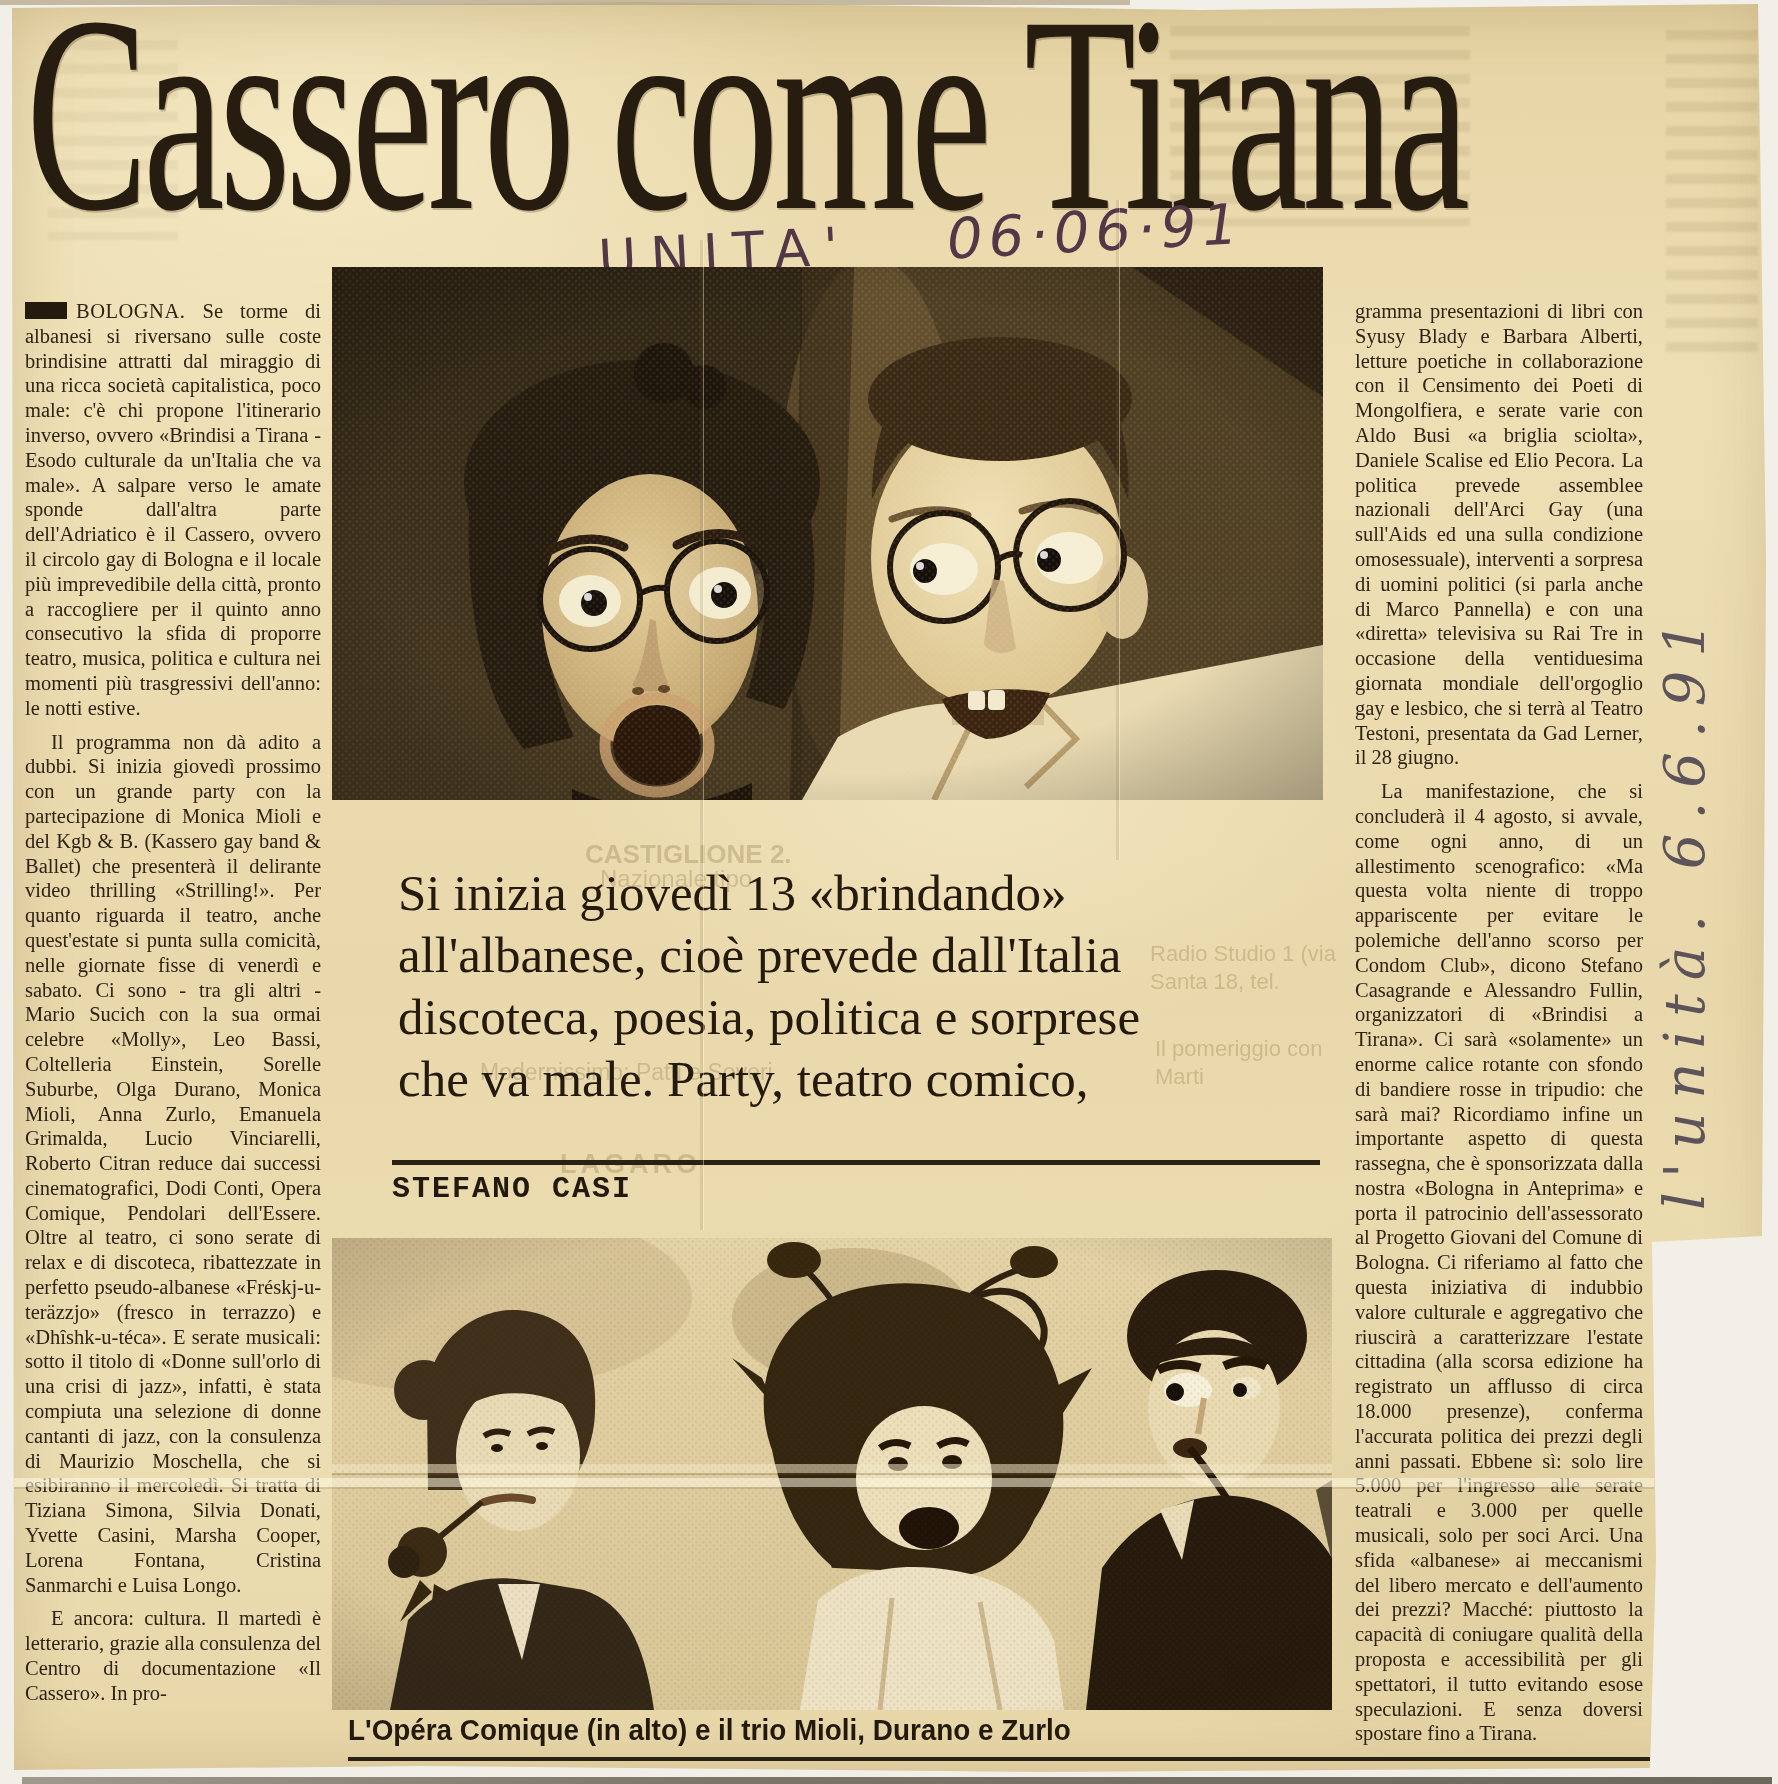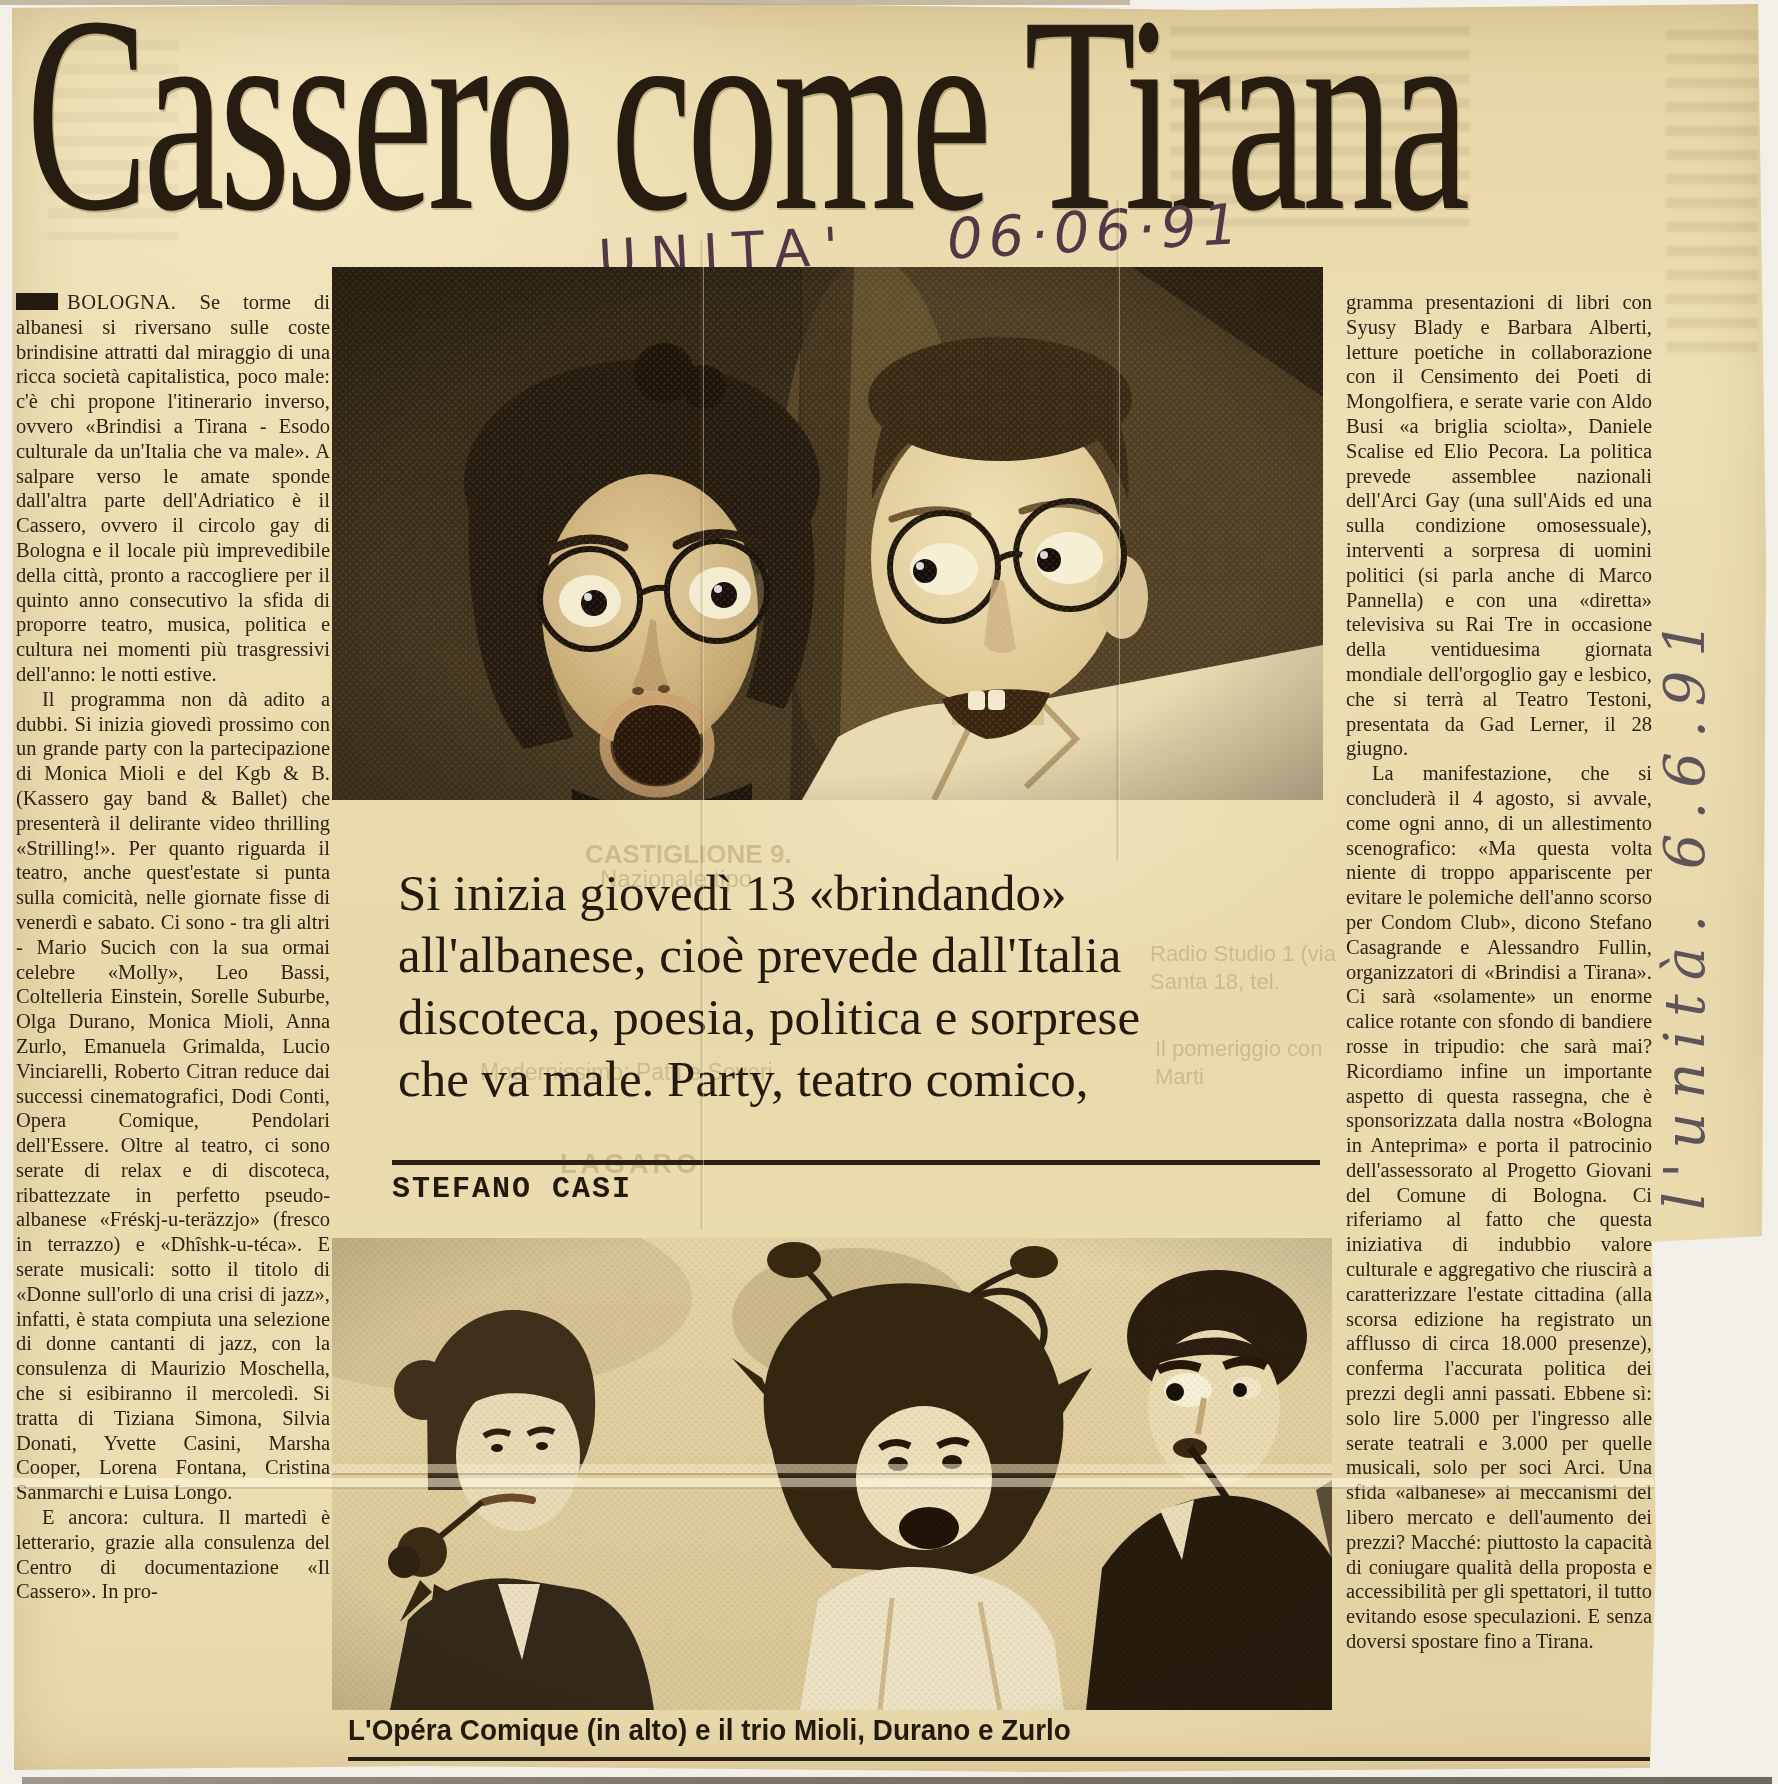--- a/index.html
+++ b/index.html
@@ -32,21 +32,21 @@
     font-family:"DejaVu Sans",sans-serif;white-space:nowrap;}
   .hand-top .pub{font-size:52px;letter-spacing:14px;}
   .hand-top .date{font-size:56px;letter-spacing:6px;margin-left:95px;font-style:italic;}
   .hand-margin{position:absolute;left:1652px;top:420px;height:790px;
     writing-mode:vertical-rl;transform:rotate(180deg);
     font-family:"DejaVu Serif",serif;font-style:italic;font-size:56px;letter-spacing:14px;
     color:#49414f;opacity:.88;white-space:nowrap;}
   
   .col{position:absolute;top:290px;height:1484px;overflow:hidden;
     font-size:20.5px;line-height:24.8px;text-align:justify;color:#2f2315;}
-  .col p{margin:0;}
+  .col p{margin:9px;}
   .col p + p{text-indent:26px;}
   .col-left{left:16px;width:314px;}
   .col-right{left:1346px;width:306px;}
   .bullet-square{display:inline-block;width:42px;height:17px;background:#241b0e;
     margin-right:9px;vertical-align:baseline;transform:translateY(1px);}
   .dateline{letter-spacing:.5px;}
   
   .pullquote{position:absolute;left:398px;top:862px;width:924px;text-align:left;
     color:#241a0e;font-size:51px;line-height:62px;}
   .byline-rule{position:absolute;left:392px;top:1160px;width:928px;height:5px;background:#2a2013;}
@@ -70,21 +70,21 @@
 </head>
 <body>
 
 <div class="stage">
   <div class="paper">
 
     <div class="greek" style="left:1170px;top:26px;width:300px;height:200px;"></div>
     <div class="greek" style="left:1666px;top:30px;width:92px;height:330px;"></div>
     <div class="greek" style="left:48px;top:40px;width:130px;height:200px;opacity:.5;"></div>
 
-    <div class="bleed" style="left:585px;top:838px;font-size:26px;font-weight:bold;">CASTIGLIONE 9.</div>
+    <div class="bleed" style="left:585px;top:838px;font-size:26px;font-weight:bold;">CASTIGLIONE 2.</div>
     <div class="bleed" style="left:600px;top:864px;font-size:24px;">Nazionale tipo</div>
     <div class="bleed" style="left:480px;top:1058px;font-size:23px;">Modernissimo: Patti e Soveri</div>
     <div class="bleed" style="left:560px;top:1148px;font-size:27px;font-weight:bold;letter-spacing:4px;">LAGARO</div>
     <div class="bleed" style="left:1150px;top:940px;font-size:22px;width:190px;">Radio Studio 1 (via Santa 18, tel.</div>
     <div class="bleed" style="left:1155px;top:1035px;font-size:22px;width:185px;">Il pomeriggio con Marti</div>
 
     <div class="headline">Cassero come Tirana</div>
 
     <div class="hand-top">
       <span class="pub">UNITA'</span><span class="date">06·06·91</span>

